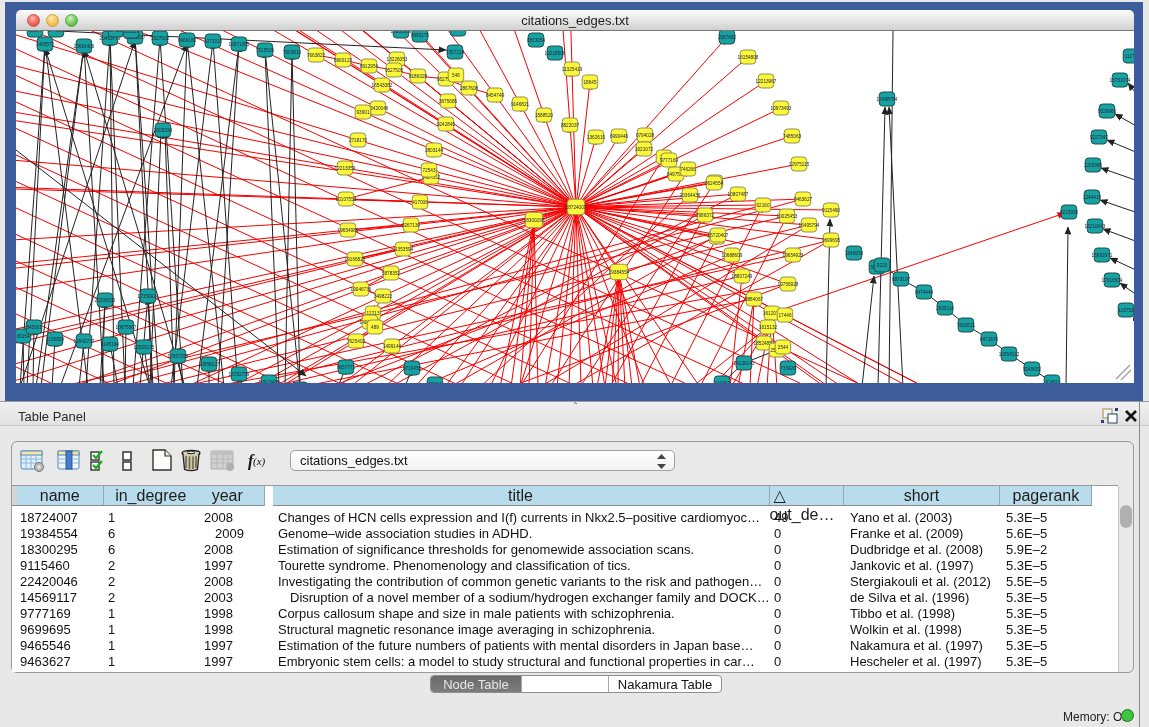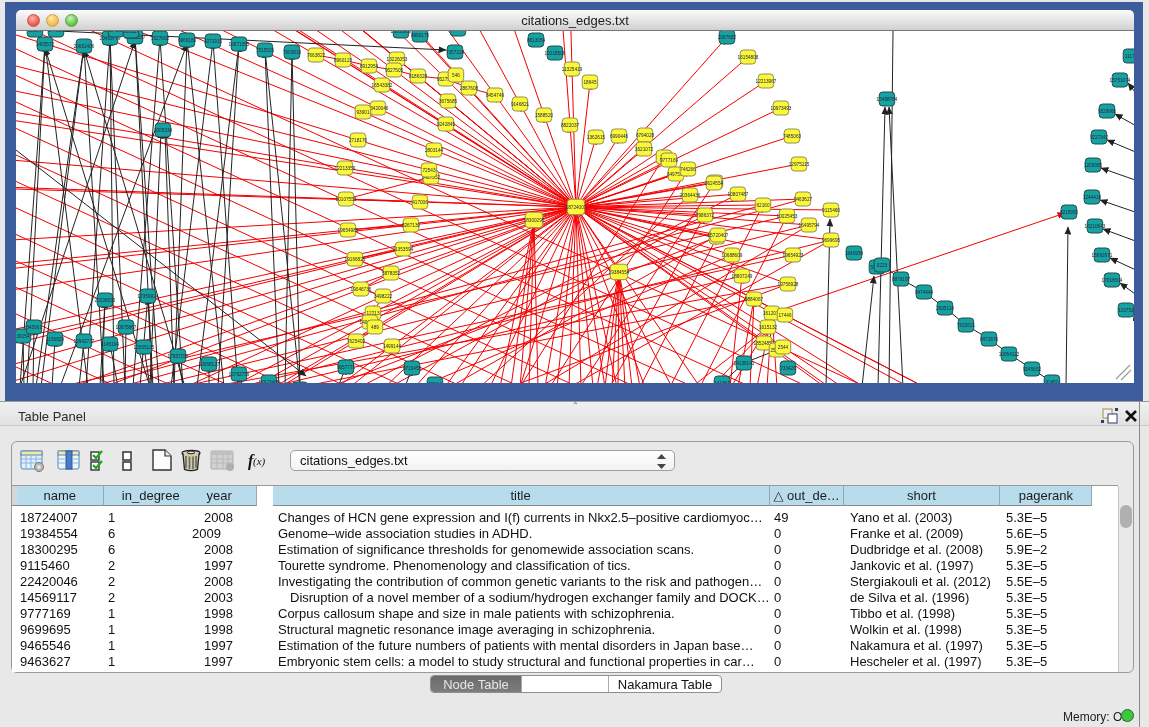--- a/index.html
+++ b/index.html
@@ -3,21 +3,21 @@
 *{margin:0;padding:0;box-sizing:border-box}
 body{width:1149px;height:727px;overflow:hidden;font-family:"Liberation Sans",sans-serif;background:#e8e8e8;position:relative}
 .desk{position:absolute;left:5px;top:2px;width:1138px;height:399px;background:#3d5c9b}
 .win{position:absolute;left:16px;top:10px;width:1118px;height:373px}
 .tbar{position:absolute;left:0;top:0;width:1118px;height:21px;border-radius:5px 5px 0 0;background:linear-gradient(#fbfbfb,#e9e9e9 45%,#d0d0d0);border-bottom:1px solid #777}
 .tl{position:absolute;top:4px;width:13px;height:13px;border-radius:50%}
 .ttl{position:absolute;left:0;top:3px;width:100%;text-align:center;font-size:13px;color:#1c1c1c}
 .panel-hd{position:absolute;left:0;top:401px;width:1149px;height:25px;background:linear-gradient(#f0f0f0,#e2e2e2);border-top:1px solid #9a9a9a;border-bottom:1px solid #c8c8c8}
 .cont{position:absolute;left:11px;top:441px;width:1123px;height:232px;border:1px solid #9a9a9a;border-radius:6px;background:#e9e9e9}
 .tblw{position:absolute;left:12px;top:485px;width:1106px;height:187px;background:#fff;border-top:1px solid #999}
-.th{position:absolute;top:486px;height:20px;background:#b9dcec;border-right:1px solid #94a8b2;border-bottom:1px solid #8a8a8a;font-size:13px;color:#1d1d1d;text-align:center;line-height:19px}
+.th{position:absolute;top:486px;height:20px;background:#b9dcec;border-right:1px solid #94a8b2;border-bottom:1px solid #8a8a8a;font-size:16px;color:#1d1d1d;text-align:center;line-height:19px}
 .tr{position:absolute;height:16px;font-size:13px;color:#111}
 .tr span{position:absolute;top:1px;white-space:nowrap}
 .tabs{position:absolute;left:430px;top:675px;height:18px;display:flex;border:1px solid #8f8f8f;border-radius:4px;overflow:hidden;background:#fff;font-size:13px}
 .tab{padding:1px 14px 0;line-height:16px;color:#111}
 .icon{position:absolute;top:449px}
 </style></head><body>
 <div class="desk"></div>
 <div class="win">
  <div class="tbar"></div>
  <div class="tl" style="left:11px;background:radial-gradient(circle at 40% 30%,#ffb3ab,#ee6156 60%,#d94438);border:1px solid #ca5147"></div>
@@ -694,38 +694,38 @@
  <svg width="11" height="15" style="position:absolute;right:7px;top:3px">
   <path d="M5.5 0 L10 5 L1 5 z" fill="#444"></path>
       <path d="M5.5 15 L10 10 L1 10 z" fill="#444"></path>
  </svg>
 </div>
 
 <div class="tblw"></div>
 <div style="position:absolute;left:12px;top:486px;width:5px;height:20px;background:#d6d6d6;border-bottom:1px solid #8a8a8a"></div>
 <div class="th" style="left:17px;width:86.5px">name</div>
 <div class="th" style="left:103.5px;width:95.5px">in_degree</div>
-<div class="th" style="left:183px;width:73.5px">year</div>
+<div class="th" style="left:191px;width:73.5px">year</div>
 <div class="th" style="left:272.5px;width:497px">title</div>
 <div class="th" style="left:769.5px;width:74.1px;text-align:left"><span style="margin-left:4px">△ out_de…</span></div>
 <div class="th" style="left:843.6px;width:156.8px">short</div>
 <div class="th" style="left:1000.4px;width:92px">pagerank</div>
 <div class="tr" style="top:509px">
     <span style="left:20px">18724007</span>
     <span style="left:108px">1</span>
     <span style="left:204px">2008</span>
-    <span style="left:278px;width:486px;overflow:hidden;white-space:nowrap">Changes of HCN gene expression and I(f) currents in Nkx2.5–positive cardiomyoc…</span>
+    <span style="left:278px;width:486px;overflow:hidden;white-space:nowrap">Changes of HCN cells expression and I(f) currents in Nkx2.5–positive cardiomyoc…</span>
     <span style="left:774px">49</span>
     <span style="left:850px">Yano et al. (2003)</span>
     <span style="left:1006px">5.3E–5</span>
   </div>
 <div class="tr" style="top:525px">
     <span style="left:20px">19384554</span>
     <span style="left:108px">6</span>
-    <span style="left:192px">2009</span>
+    <span style="left:215px">2009</span>
     <span style="left:278px;width:486px;overflow:hidden;white-space:nowrap">Genome–wide association studies in ADHD.</span>
     <span style="left:774px">0</span>
     <span style="left:850px">Franke et al. (2009)</span>
     <span style="left:1006px">5.6E–5</span>
   </div>
 <div class="tr" style="top:541px">
     <span style="left:20px">18300295</span>
     <span style="left:108px">6</span>
     <span style="left:204px">2008</span>
     <span style="left:278px;width:486px;overflow:hidden;white-space:nowrap">Estimation of significance thresholds for genomewide association scans.</span>

